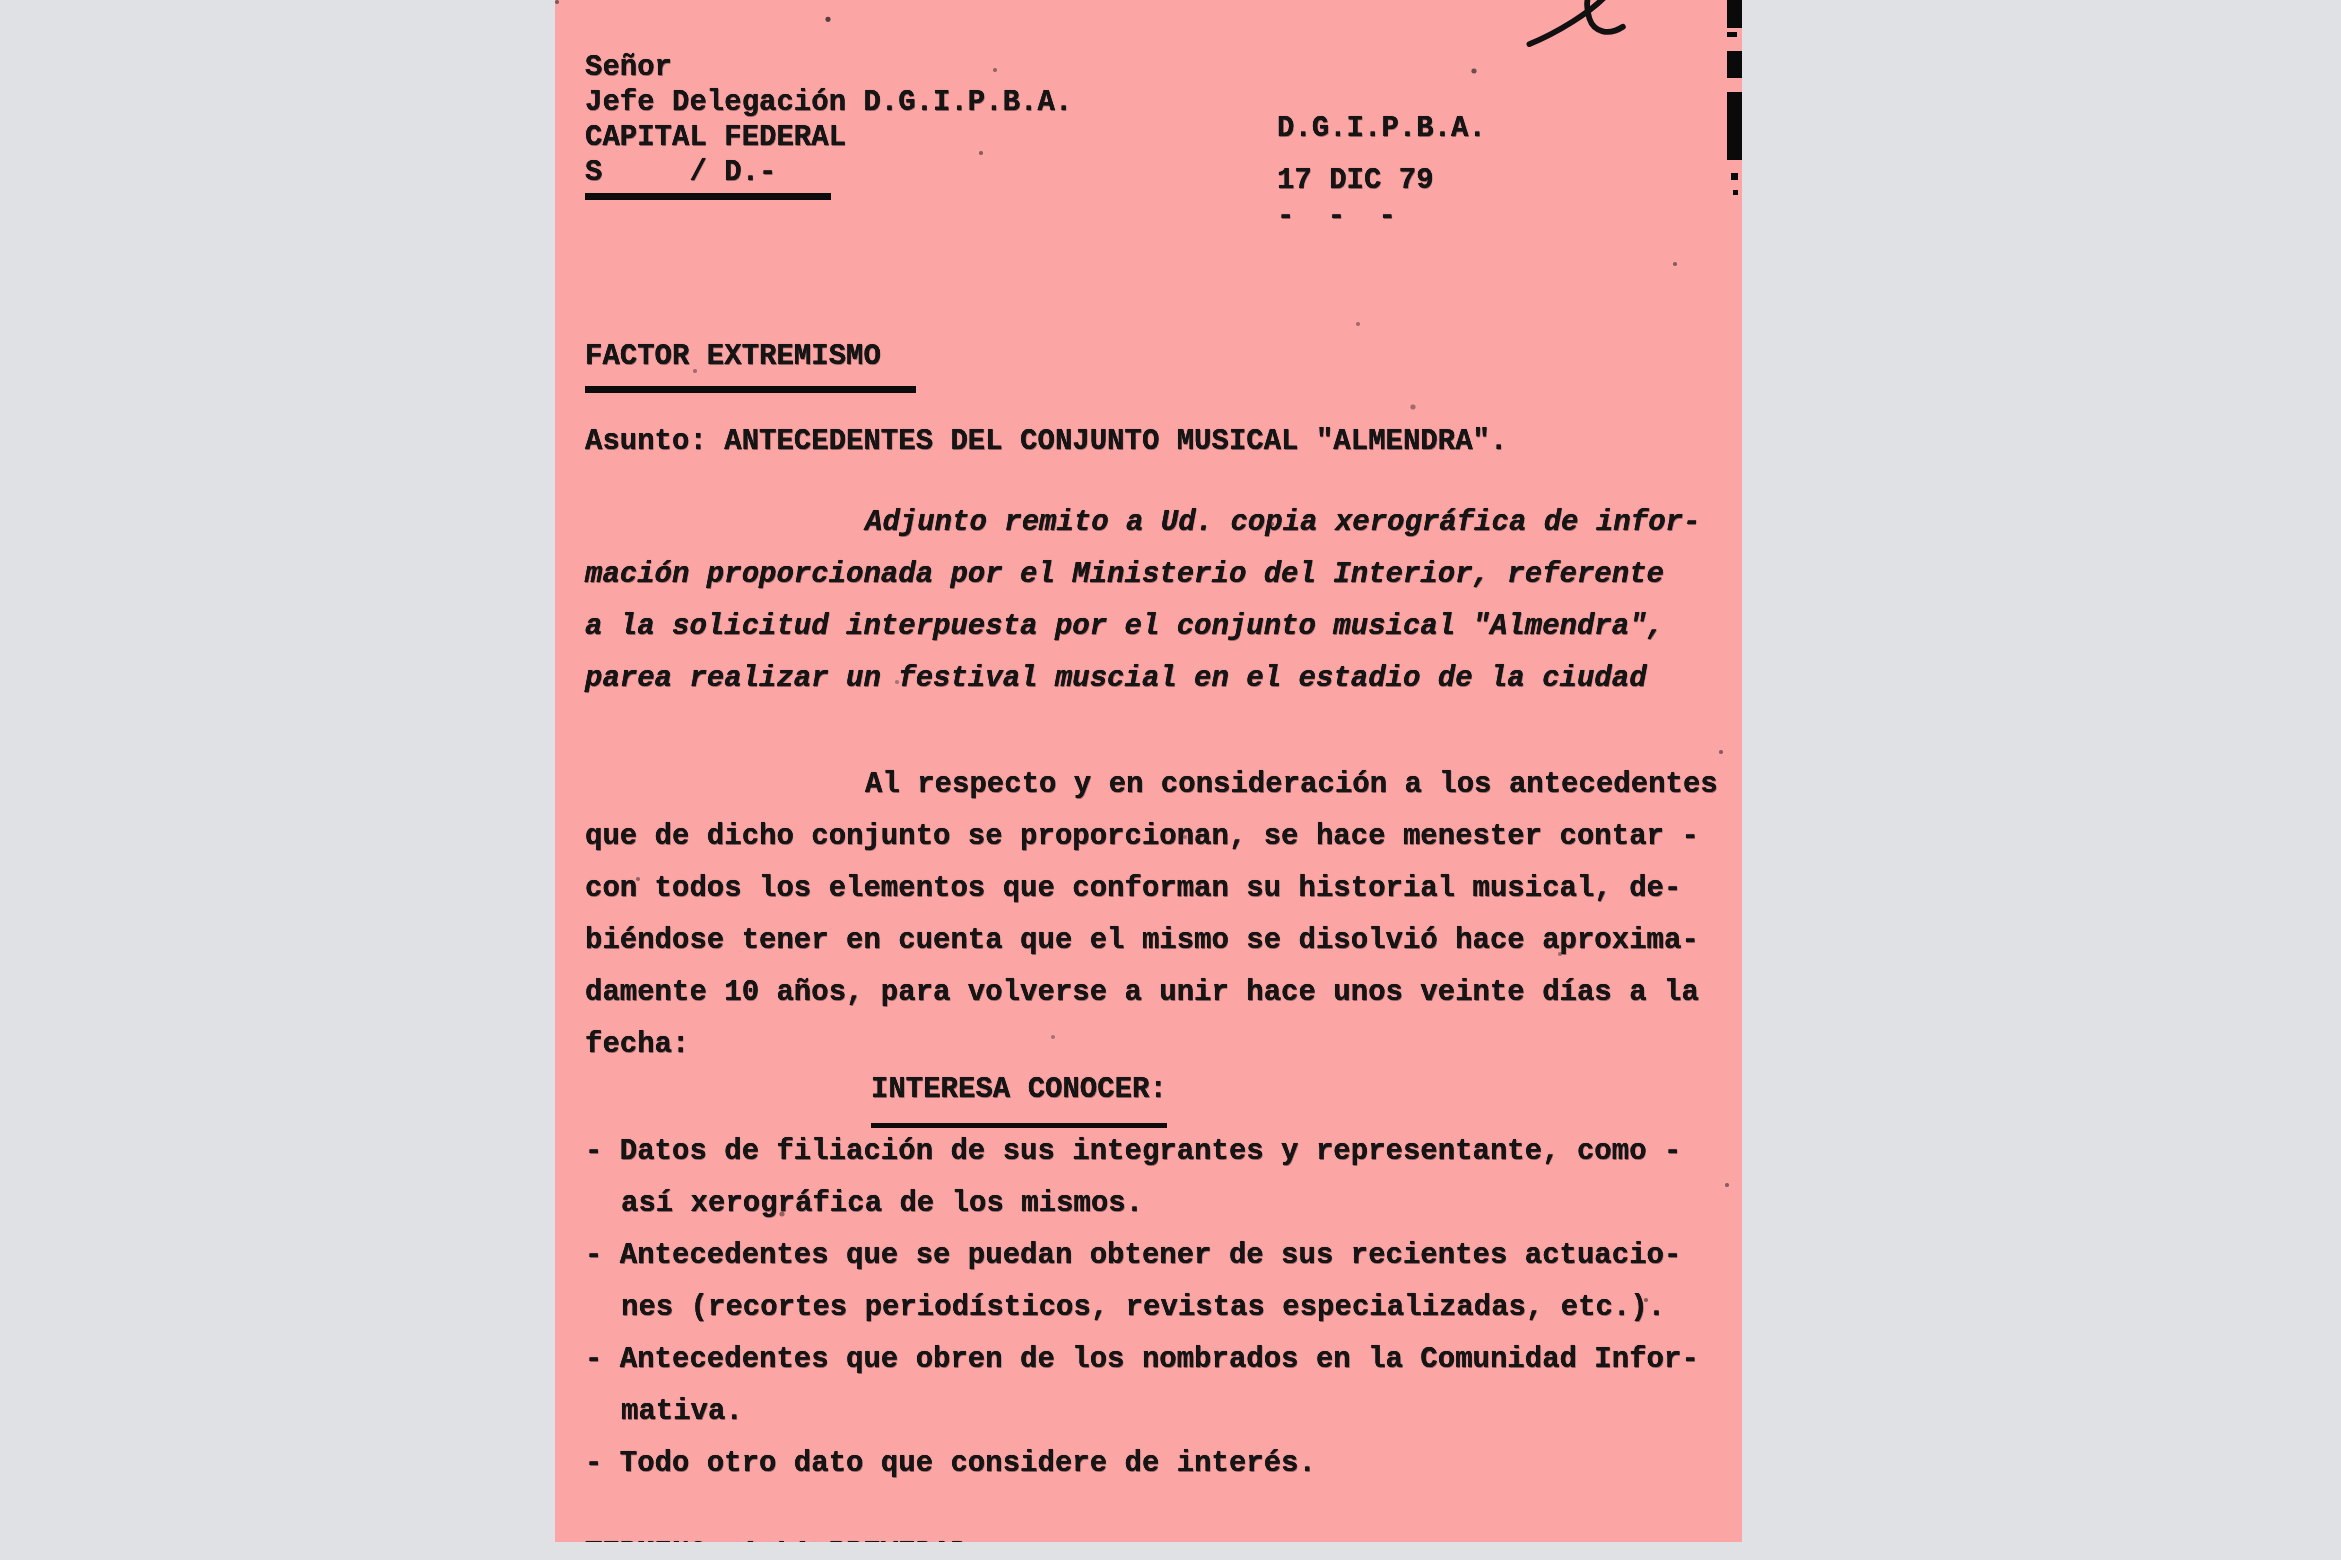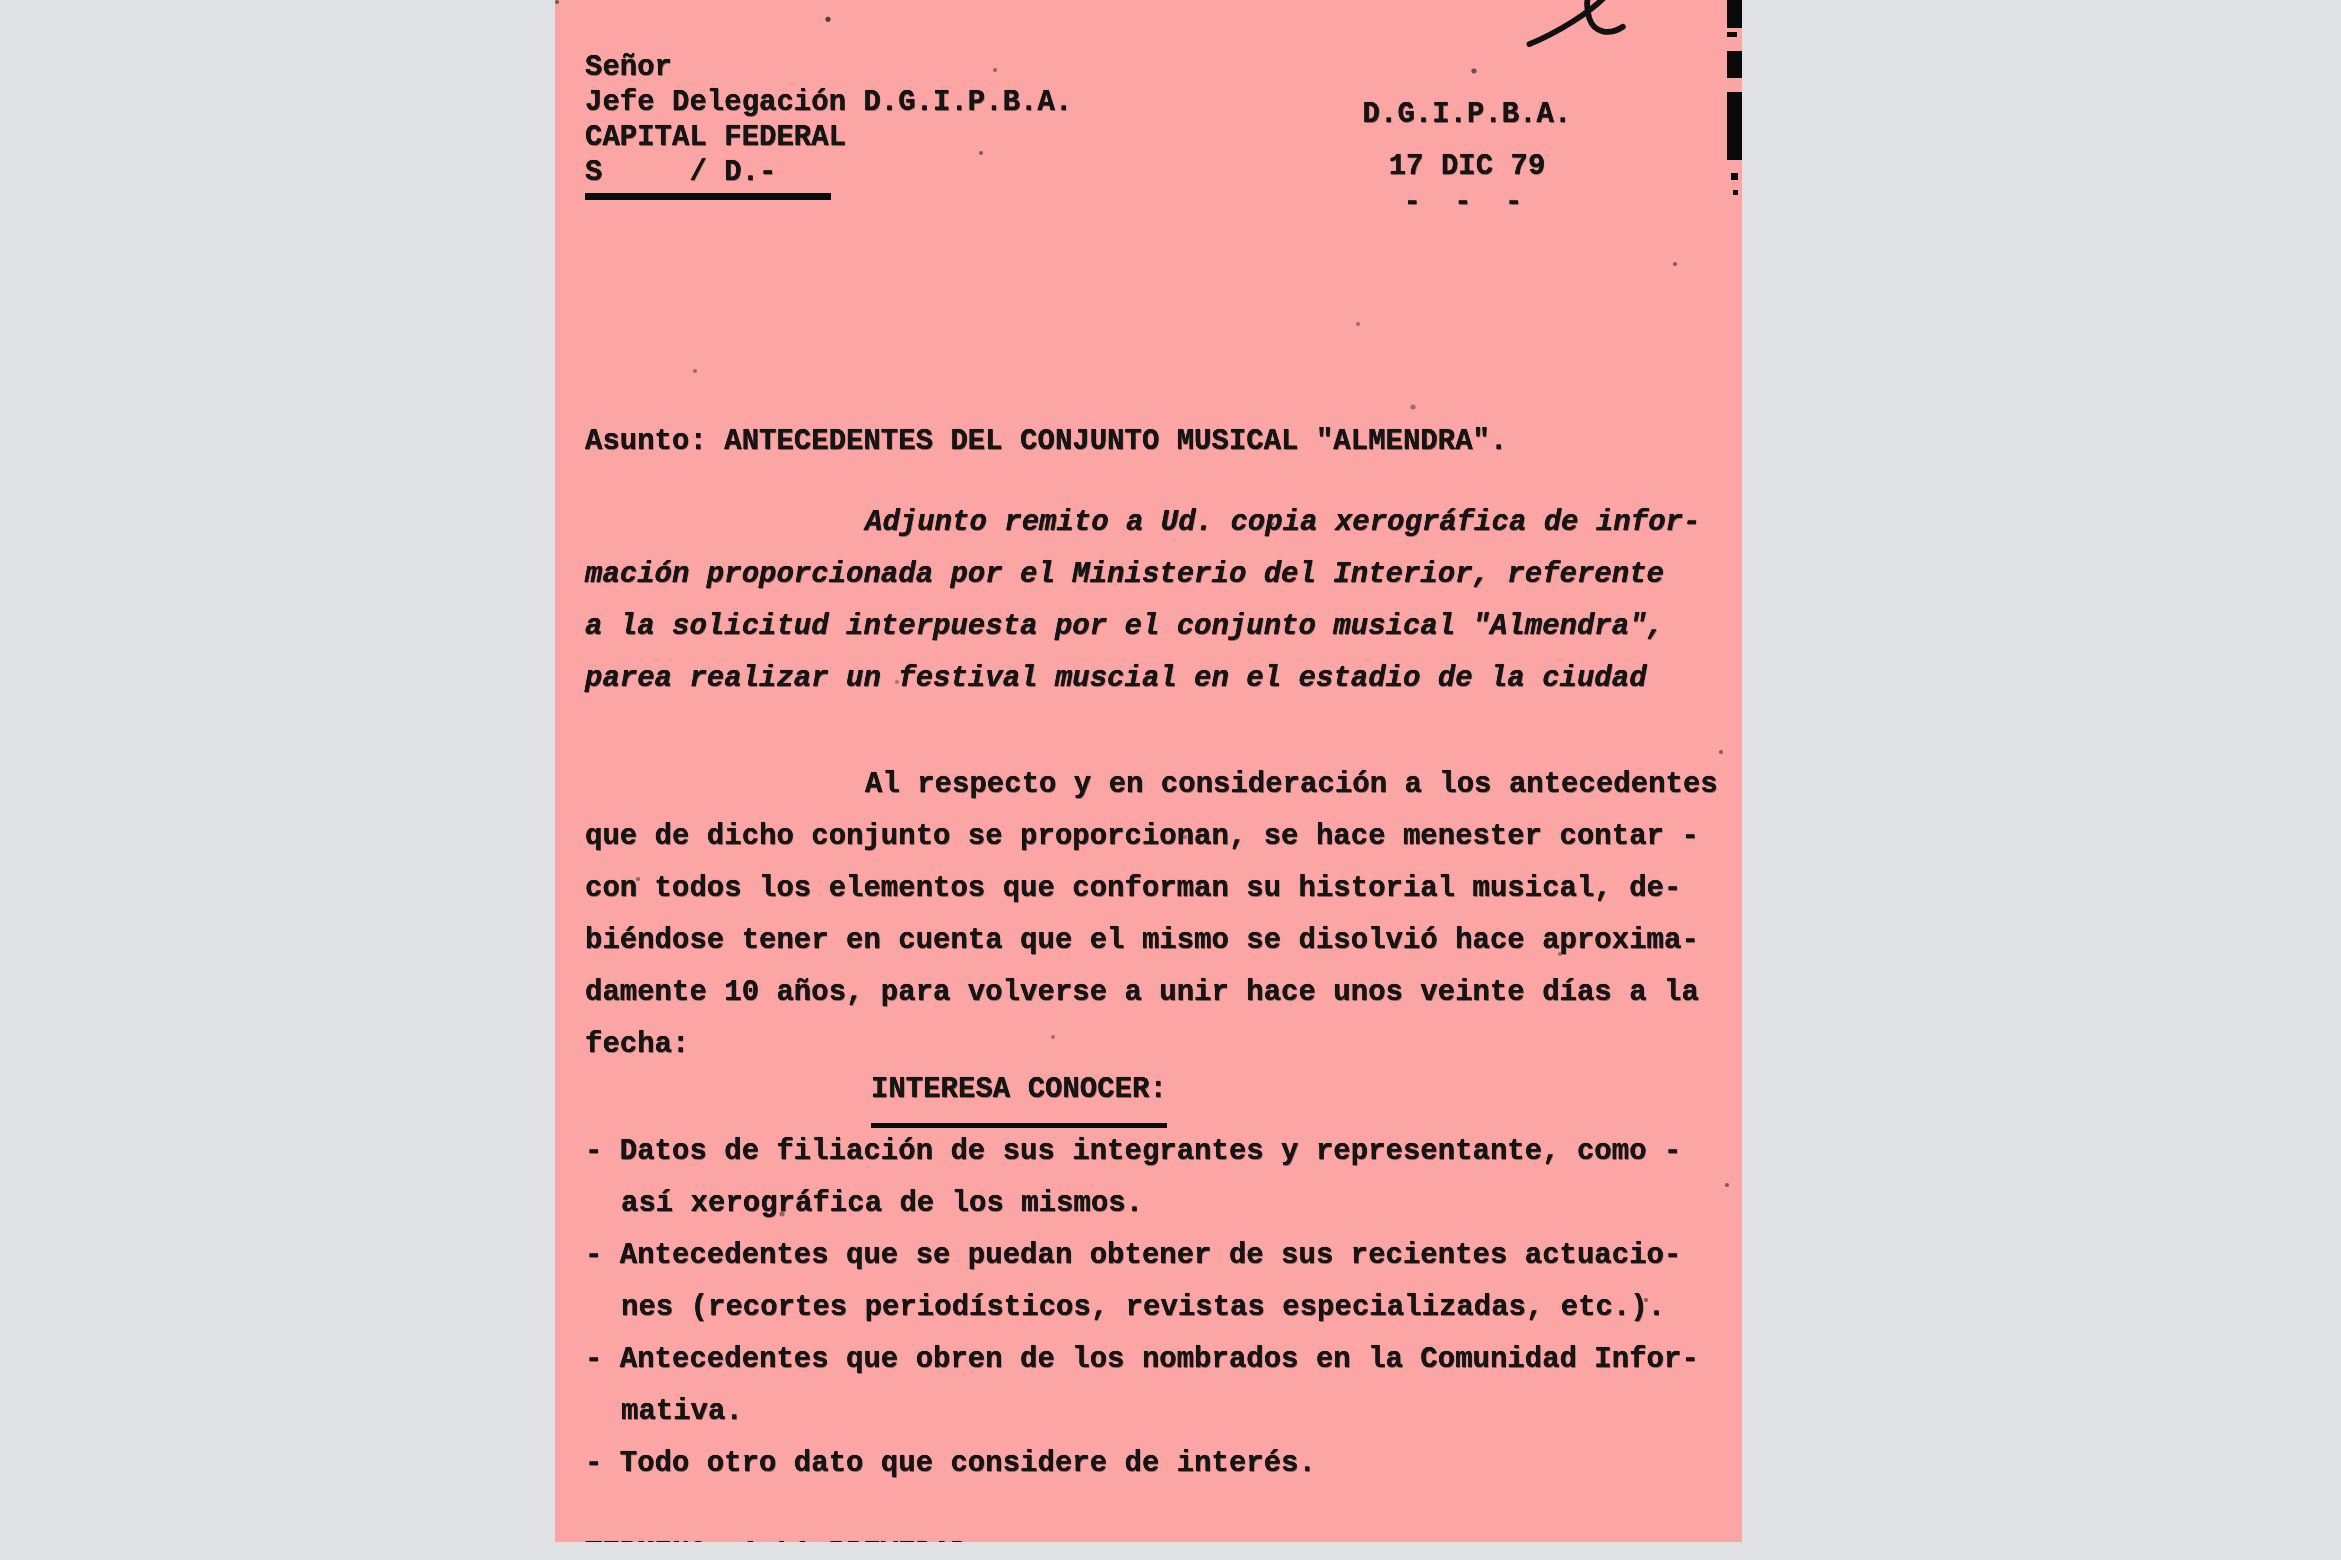--- a/index.html
+++ b/index.html
@@ -30,21 +30,21 @@
   }
   .ln { white-space: pre; }
   .tight { line-height: 35px; }
 
   .u-heavy { display: inline-block; border-bottom: 7.5px solid #0c0c0c; padding-bottom: 2.9px; }
   .u-med   { display: inline-block; border-bottom: 5.2px  solid #0c0c0c; padding-bottom: 7px; }
 
   .recipient { left: 30px; top: 50px; }   
   .salutation-pad { padding-right: 55px; }
 
-  .letterhead { left: 722px; top: 89px; width: 380px; text-align: center; }
+  .letterhead { left: 722px; top: 103px; width: 380px; text-align: left; }
   .letterhead .separator { margin-top: -16px; letter-spacing: 8px; }
 
   .factor-heading { left: 30px; top: 331px; }
   .factor-pad { padding-right: 35px; }
 
   .subject { left: 30px; top: 416px; }
 
   .para1 { left: 30px; top: 497px; font-style: italic; }
   .para2 { left: 30px; top: 759px; }
   .indent1 { padding-left: 280px; }
@@ -111,20 +111,23 @@
       <div class="ln">CAPITAL FEDERAL</div>
       <div class="ln"><span class="u-heavy salutation-pad">S     / D.-</span></div>
     </div>
 
     <div class="tw letterhead">
       <div class="ln">D.G.I.P.B.A.</div>
       <div class="ln">17 DIC 79</div>
       <div class="ln separator">- - -</div>
     </div>
 
+    <div class="tw factor-heading">
+      <span class="u-heavy factor-pad ln">FACTOR EXTREMISMO</span>
+    </div>
 
     <div class="tw subject ln">Asunto: ANTECEDENTES DEL CONJUNTO MUSICAL "ALMENDRA".</div>
 
     <div class="tw para1">
       <div class="ln indent1">Adjunto remito a Ud. copia xerográfica de infor-</div>
       <div class="ln">mación proporcionada por el Ministerio del Interior, referente</div>
       <div class="ln">a la solicitud interpuesta por el conjunto musical "Almendra",</div>
       <div class="ln">parea realizar un festival muscial en el estadio de la ciudad</div>
     </div>
 

